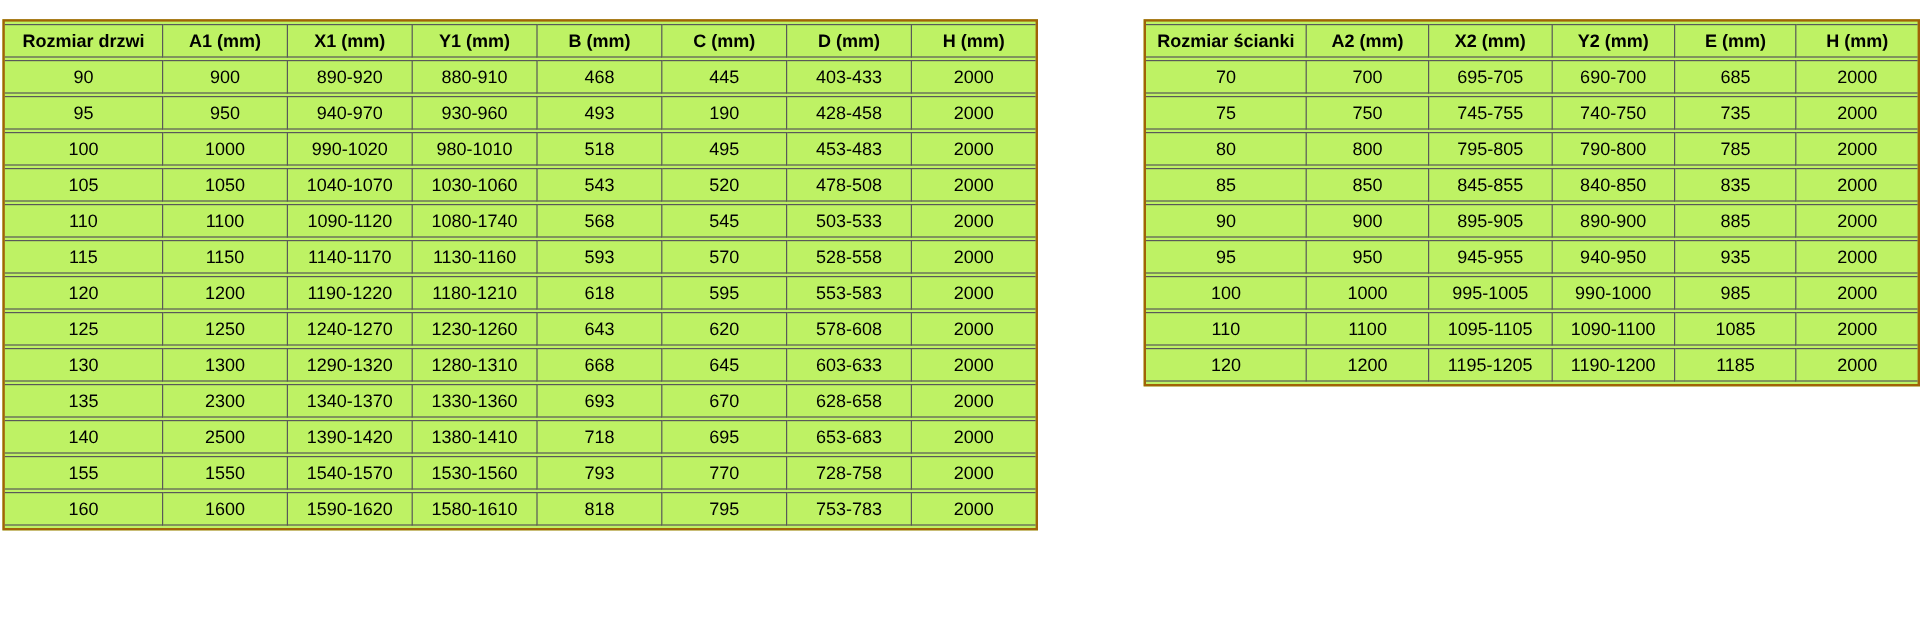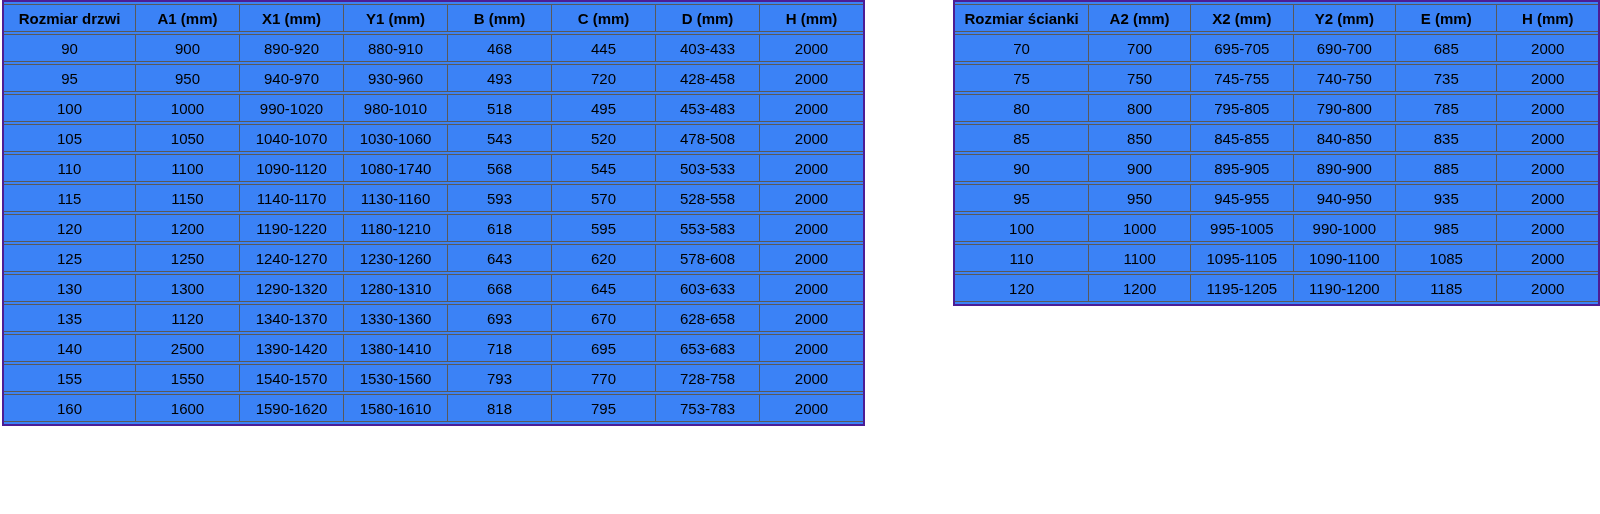--- a/index.html
+++ b/index.html
@@ -13,25 +13,25 @@
   }
   .canvas {
     position: relative;
     width: 1600px;
     height: 514px;
     background: #ffffff;
     overflow: hidden;
   }
   table.spec {
     position: absolute;
-    top: 0;
-    border: 2px solid #4c1d95;
+    top: 16px;
+    border: 2px solid #a16207;
     border-collapse: separate;
     border-spacing: 0 2px;
-    background: #3b82f6;
+    background: #bef264;
     table-layout: fixed;
   }
   table.spec th, table.spec td {
     box-sizing: content-box;
     height: 26px;
     padding: 0 2px;
     text-align: center;
     vertical-align: middle;
     font-size: 15px;
     border-top: 1px solid #595959;
@@ -83,21 +83,21 @@
           <td>445</td>
           <td>403-433</td>
           <td>2000</td>
         </tr>
         <tr>
           <td>95</td>
           <td>950</td>
           <td>940-970</td>
           <td>930-960</td>
           <td>493</td>
-          <td>720</td>
+          <td>190</td>
           <td>428-458</td>
           <td>2000</td>
         </tr>
         <tr>
           <td>100</td>
           <td>1000</td>
           <td>990-1020</td>
           <td>980-1010</td>
           <td>518</td>
           <td>495</td>
@@ -159,21 +159,21 @@
           <td>1300</td>
           <td>1290-1320</td>
           <td>1280-1310</td>
           <td>668</td>
           <td>645</td>
           <td>603-633</td>
           <td>2000</td>
         </tr>
         <tr>
           <td>135</td>
-          <td>1120</td>
+          <td>2300</td>
           <td>1340-1370</td>
           <td>1330-1360</td>
           <td>693</td>
           <td>670</td>
           <td>628-658</td>
           <td>2000</td>
         </tr>
         <tr>
           <td>140</td>
           <td>2500</td>

